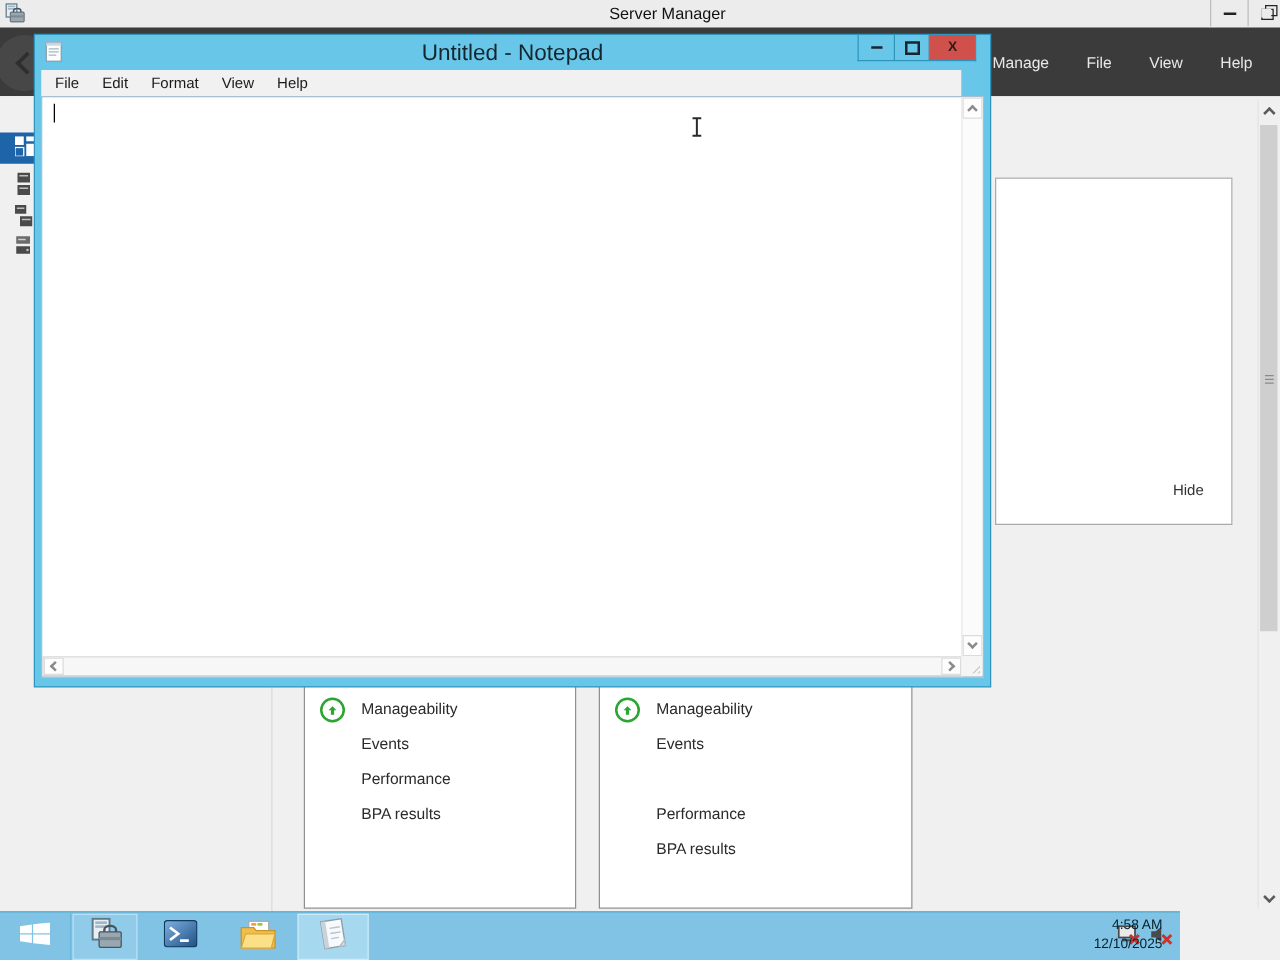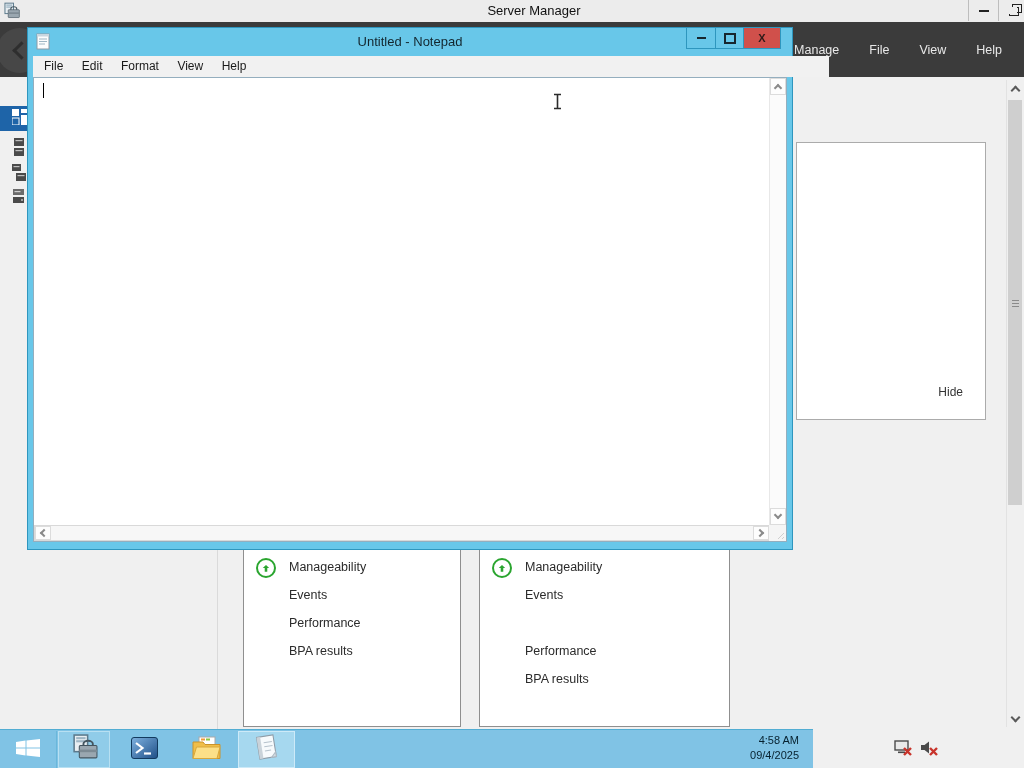--- a/index.html
+++ b/index.html
@@ -58,33 +58,33 @@
   .sm-thumb{position:absolute;left:1px;top:20px;width:14px;height:405px;background:#CFCFCF;}
   .grip{position:absolute;left:4px;top:200px;width:7px;}
   .grip i{display:block;height:1px;background:#8A8A8A;margin-bottom:2px;}
 
   
   .np-window{position:absolute;left:28px;top:28px;width:764px;height:521px;background:#68C7E9;
     box-shadow:0 0 0 1px #2E96BE;z-index:10;}
   .np-titlebar{position:absolute;left:0;top:0;width:100%;height:28px;}
   .np-icon{position:absolute;left:8px;top:5px;width:15px;height:17px;}
   .np-title{position:absolute;left:0;top:0;width:100%;height:41px;line-height:28px;text-align:center;
-    font-size:13px;color:#13262E;}
+    font-size:18px;color:#13262E;}
   .np-controls{position:absolute;right:11px;top:0;height:20px;display:flex;
     border:1px solid #2E96BE;border-top:none;box-sizing:content-box;}
   .np-controls .wbtn{height:20px;display:flex;align-items:center;justify-content:center;
     border-left:1px solid #2E96BE;box-sizing:border-box;cursor:default;}
   .np-controls .wbtn:first-child{border-left:none;}
   .npb-min{width:28px;}.npb-max{width:28px;}
   .npb-close{width:37px;background:#D0504B;}
   .g-min-np{width:9px;height:2px;background:#17262E;}
   .g-max-np{width:8px;height:7px;border:2px solid #17262E;}
   .x-np{font-size:11px;font-weight:bold;color:#2E1A18;line-height:1;}
 
-  .np-menubar{position:absolute;left:5px;top:28px;width:796px;height:21px;background:#F1F1F1;
+  .np-menubar{position:absolute;left:5px;top:28px;width:736px;height:21px;background:#F1F1F1;
     box-sizing:border-box;padding-left:4px;}
   .np-menubar .mitem{display:inline-block;padding:3px 7px 0 7px;font-size:12px;color:#1A1A1A;cursor:default;}
 
   .np-region{position:absolute;left:5px;top:49px;width:754px;height:465px;background:#fff;
     border:1px solid #94AEBE;box-sizing:border-box;}
   .np-textarea{position:absolute;left:0;top:0;width:735px;height:447px;background:#fff;overflow:hidden;
     font-family:"Liberation Mono","DejaVu Sans Mono",monospace;font-size:13px;color:#000;}
   .np-caret{position:absolute;left:9px;top:5px;width:1px;height:15px;background:#000;}
   .np-vscroll{position:absolute;right:0;top:0;width:17px;height:447px;background:#FBFBFB;
     border-left:1px solid #E8E8E8;box-sizing:border-box;}
@@ -94,21 +94,21 @@
     border:1px solid #D9D9D9;box-sizing:border-box;}
   .np-hscroll .sbtn{position:absolute;top:0;width:16px;height:14px;background:#FDFDFD;
     border:1px solid #DCDCDC;box-sizing:border-box;display:flex;align-items:center;justify-content:center;}
   .np-region .sbtn .chev{width:4px;height:4px;border-width:2px;border-color:#8A8A8A;}
   .np-corner{position:absolute;right:0;bottom:0;width:17px;height:16px;background:#F5F5F5;}
   .np-corner::after{content:"";position:absolute;right:2px;bottom:2px;width:9px;height:9px;
     background:repeating-linear-gradient(135deg,transparent 0 2px,#CFCFCF 2px 3px);
     clip-path:polygon(100% 0,100% 100%,0 100%);}
 
   
-  .taskbar{position:absolute;left:0;top:729px;width:813px;height:39px;background:#80C3E5;
+  .taskbar{position:absolute;left:0;top:729px;width:944px;height:39px;background:#80C3E5;
     border-top:1px solid #52ADD3;box-sizing:content-box;z-index:20;}
   .tb-btn{position:absolute;top:1px;height:37px;display:flex;align-items:center;justify-content:center;
     box-sizing:border-box;cursor:default;}
   .tb-start{left:0;width:57px;border-right:1px solid #69B7DB;}
   .tb-sm{left:58px;width:52px;background:#90CCE9;border:1px solid #B8E0F2;}
   .tb-ps{left:116px;width:57px;}
   .tb-ex{left:178px;width:57px;}
   .tb-np{left:238px;width:57px;background:#A6D8EF;border:1px solid #CDEAF8;}
   .tray-ico{position:absolute;top:8px;width:20px;height:22px;cursor:default;}
   .tray-net{left:894px;}
@@ -406,21 +406,21 @@
 
     <span class="tray-ico tray-snd">
       <svg width="20" height="22" viewBox="0 0 20 22">
         <path d="M1 7 h3.5 l4.5 -3.6 v12.2 L4.5 12 H1 Z" fill="#4A4A4A"></path>
         <path d="M10 10 L17 17 M17 10 L10 17" stroke="#C8342B" stroke-width="2.4"></path>
       </svg>
     </span>
 
     <div class="tb-clock">
       <span>4:58 AM</span><br>
-      <span>09/4/2025</span>
+      <span>12/10/2025</span>
     </div>
     <div class="tb-edge"></div>
   </div>
 
   <span class="cursor-ibeam">
     <svg width="11" height="17" viewBox="0 0 11 17">
       <path d="M2 1.5 H9 M5.5 1.5 V15.5 M2 15.5 H9" stroke="#2B2B2B" stroke-width="1.6" fill="none"></path>
     </svg>
   </span>
 

